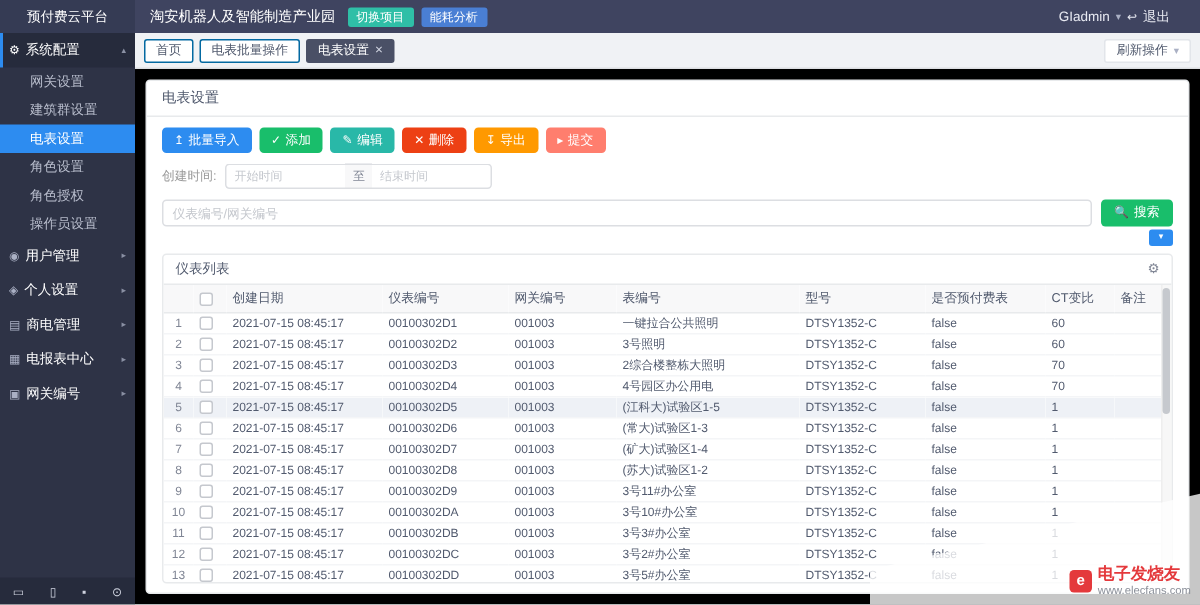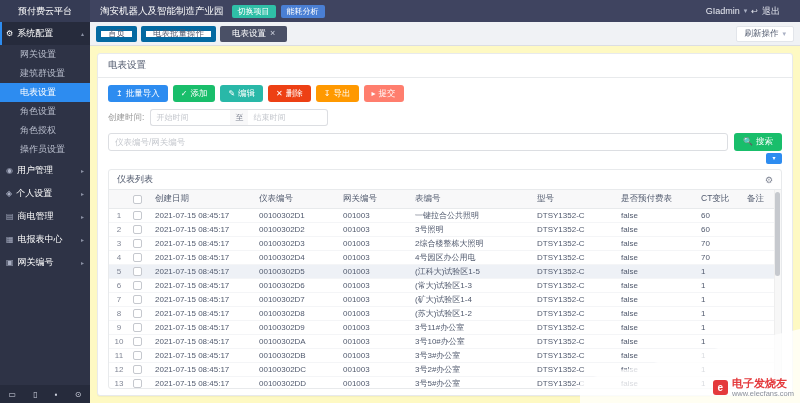--- a/index.html
+++ b/index.html
@@ -1,18 +1,18 @@
 <!DOCTYPE html>
 <html><head>
 <meta charset="utf-8">
 <style>
   *{margin:0;padding:0;box-sizing:border-box}
   html,body{width:800px;height:403px;overflow:hidden}
   body{font-family:"Liberation Sans","DejaVu Sans",sans-serif;font-size:10px;color:#515a6e;background:#f0f2f5}
-  .app{position:relative;width:800px;height:403px;overflow:hidden;background:#fef9c3}
+  .app{position:relative;width:800px;height:403px;overflow:hidden;background:#000000}
 
   
   .topbar{position:absolute;top:0;left:0;width:800px;height:22px;background:#3f4460;display:flex;align-items:center;z-index:6}
   .logo{width:90px;height:22px;line-height:22px;text-align:center;background:#353b54;color:#fff;font-size:9px;flex:none;white-space:nowrap;overflow:hidden}
   .proj-title{color:#fff;font-size:9.5px;margin:0 8px 0 10px;white-space:nowrap}
   .chip{height:13px;line-height:13px;padding:0 6px;border-radius:2px;font-size:8px;color:#fff;margin-right:5px;cursor:pointer;white-space:nowrap}
   .top-right{margin-left:auto;display:flex;align-items:center;color:#e8eaf2;font-size:9px;gap:4px;padding-right:20px;white-space:nowrap}
   .caret{font-size:7px;color:#aab0c4}
 
   
@@ -25,21 +25,21 @@
   .ml{flex:1;overflow:hidden}
   .chev{font-size:6px;color:#8a90a3;margin-left:2px}
   .submenu-item{height:19px;line-height:19px;color:#b8bdcc;font-size:9px;padding-left:20px;cursor:pointer;white-space:nowrap}
   .submenu-item.active{background:#2d8cf0;color:#fff}
   .sidebar-footer{height:18px;background:#262b3c;display:flex;align-items:center;justify-content:space-around;color:#cfd3df;font-size:8px;flex:none}
   .sidebar-footer span{cursor:pointer}
 
   
   .main{position:absolute;top:22px;left:90px;width:710px;height:381px;display:flex;flex-direction:column}
   .tabbar{height:24px;background:#f0f2f5;border-bottom:1px solid #dcdee2;display:flex;align-items:center;padding:0 6px;gap:4px;flex:none}
-  .tab{height:16px;padding:0 7px;background:#fff;border:5px solid #0369a1;border-radius:2px;font-size:8.5px;color:#515a6e;display:flex;align-items:center;gap:4px;cursor:pointer;white-space:nowrap}
+  .tab{height:16px;padding:0 7px;background:#fff;border:1px solid #0369a1;border-radius:2px;font-size:8.5px;color:#515a6e;display:flex;align-items:center;gap:4px;cursor:pointer;white-space:nowrap}
   .tab.active{background:#4a5066;border-color:#4a5066;color:#fff}
   .tab .tab-x{font-size:9px;line-height:9px;color:#cfd3df;cursor:pointer}
   .tab-actions{margin-left:auto;height:16px;padding:0 7px;background:#fff;border:1px solid #e2e5ea;border-radius:2px;font-size:8.5px;color:#515a6e;display:flex;align-items:center;gap:4px;cursor:pointer;white-space:nowrap}
 
   .content{flex:1;padding:7px;overflow:hidden}
   .card{background:#fff;border:1px solid #e8eaec;border-radius:3px;height:100%;display:flex;flex-direction:column;box-shadow:0 1px 1px rgba(0,0,0,.04)}
   .card-header{padding:5px 10px;border-bottom:1px solid #e8eaec;font-size:9.5px;color:#515a6e;flex:none}
   .card-body{padding:7px 10px 6px;flex:1;display:flex;flex-direction:column;overflow:hidden}
 
   .btn-row{display:flex;gap:5px;flex:none;margin-bottom:7px}

